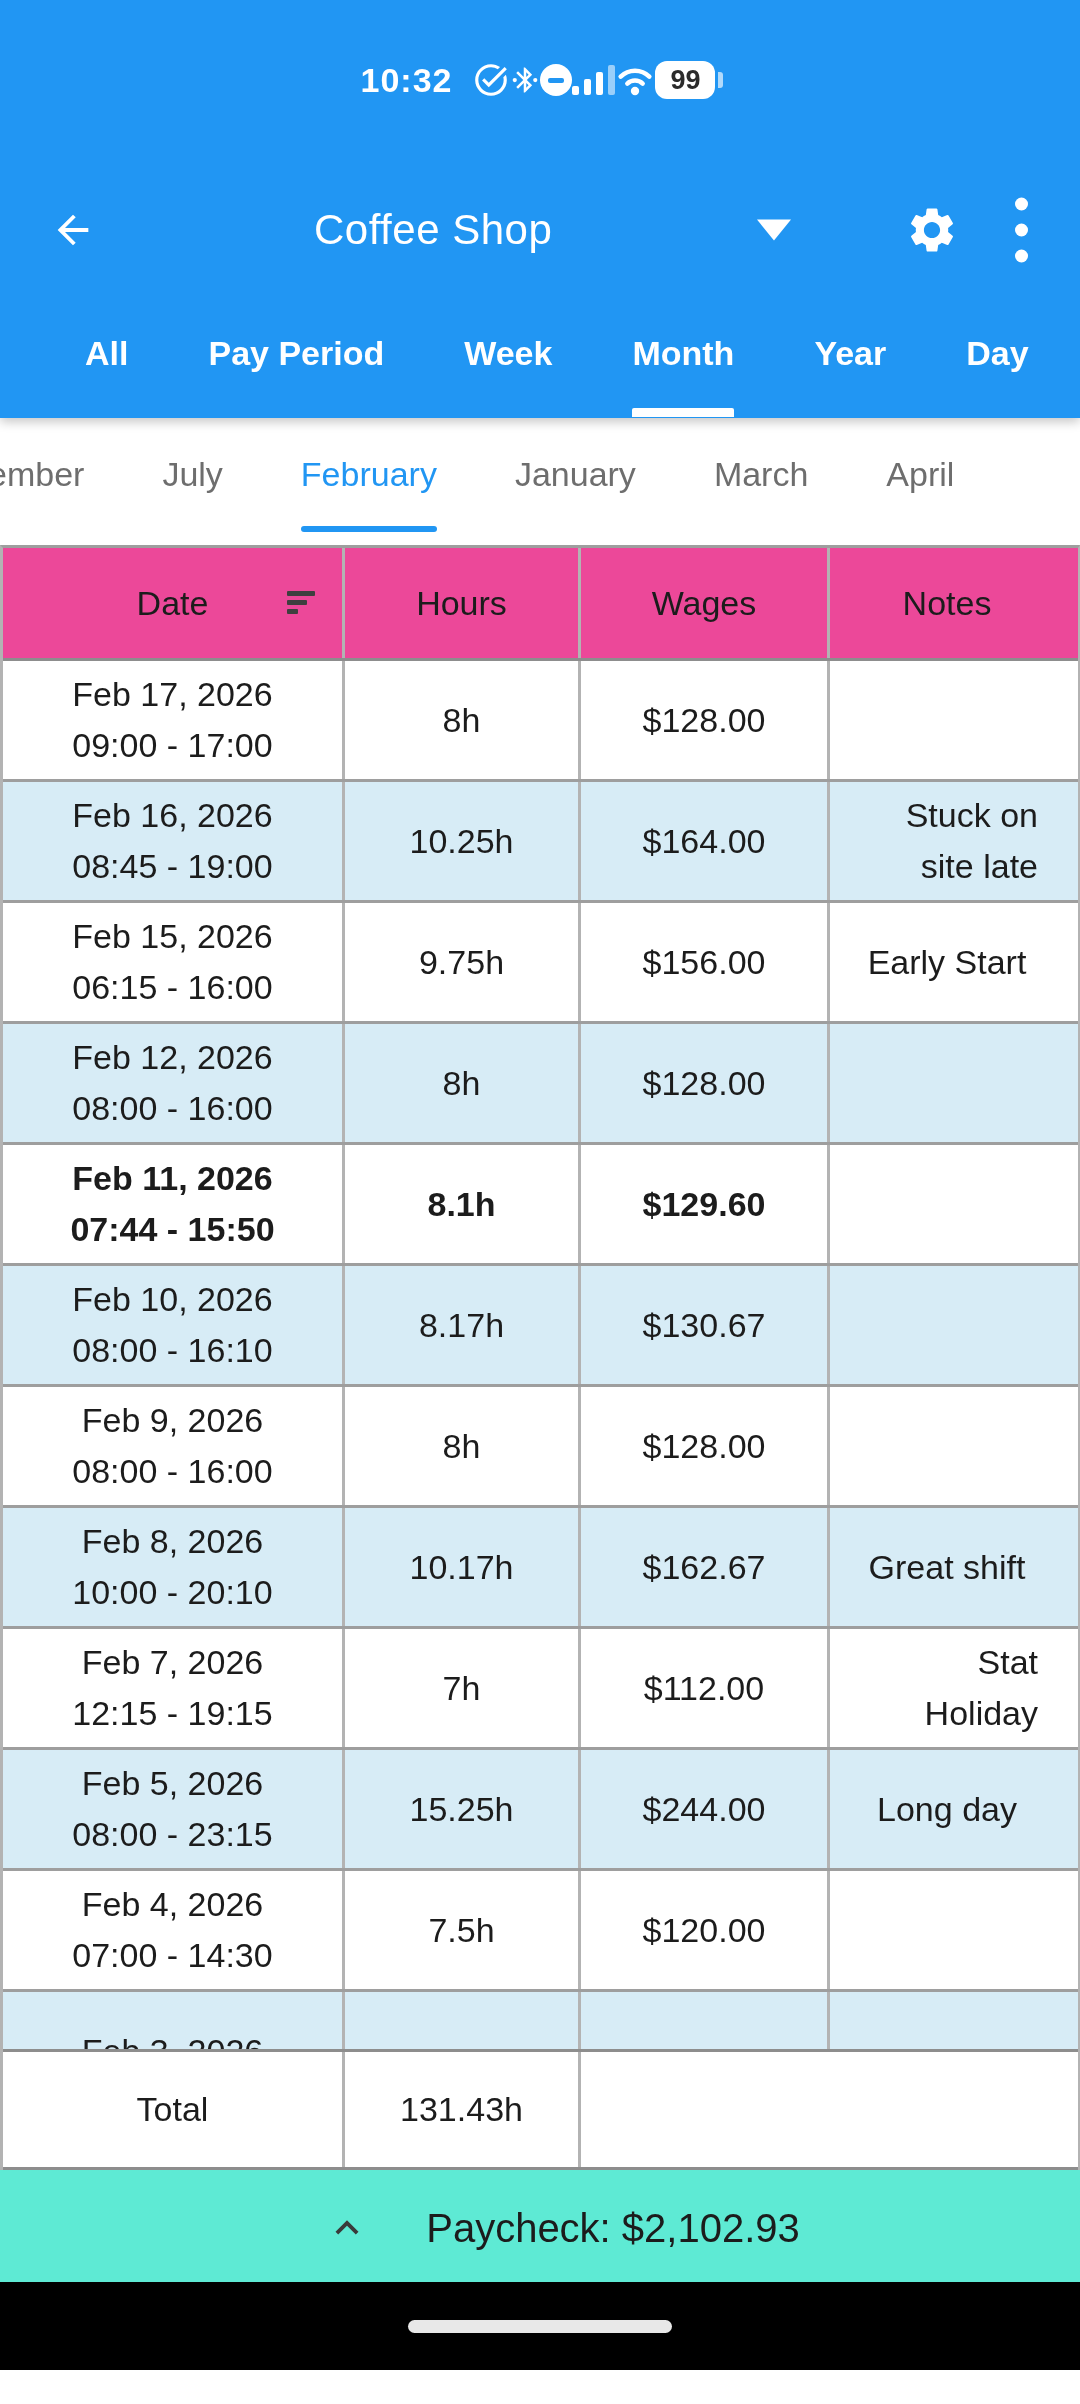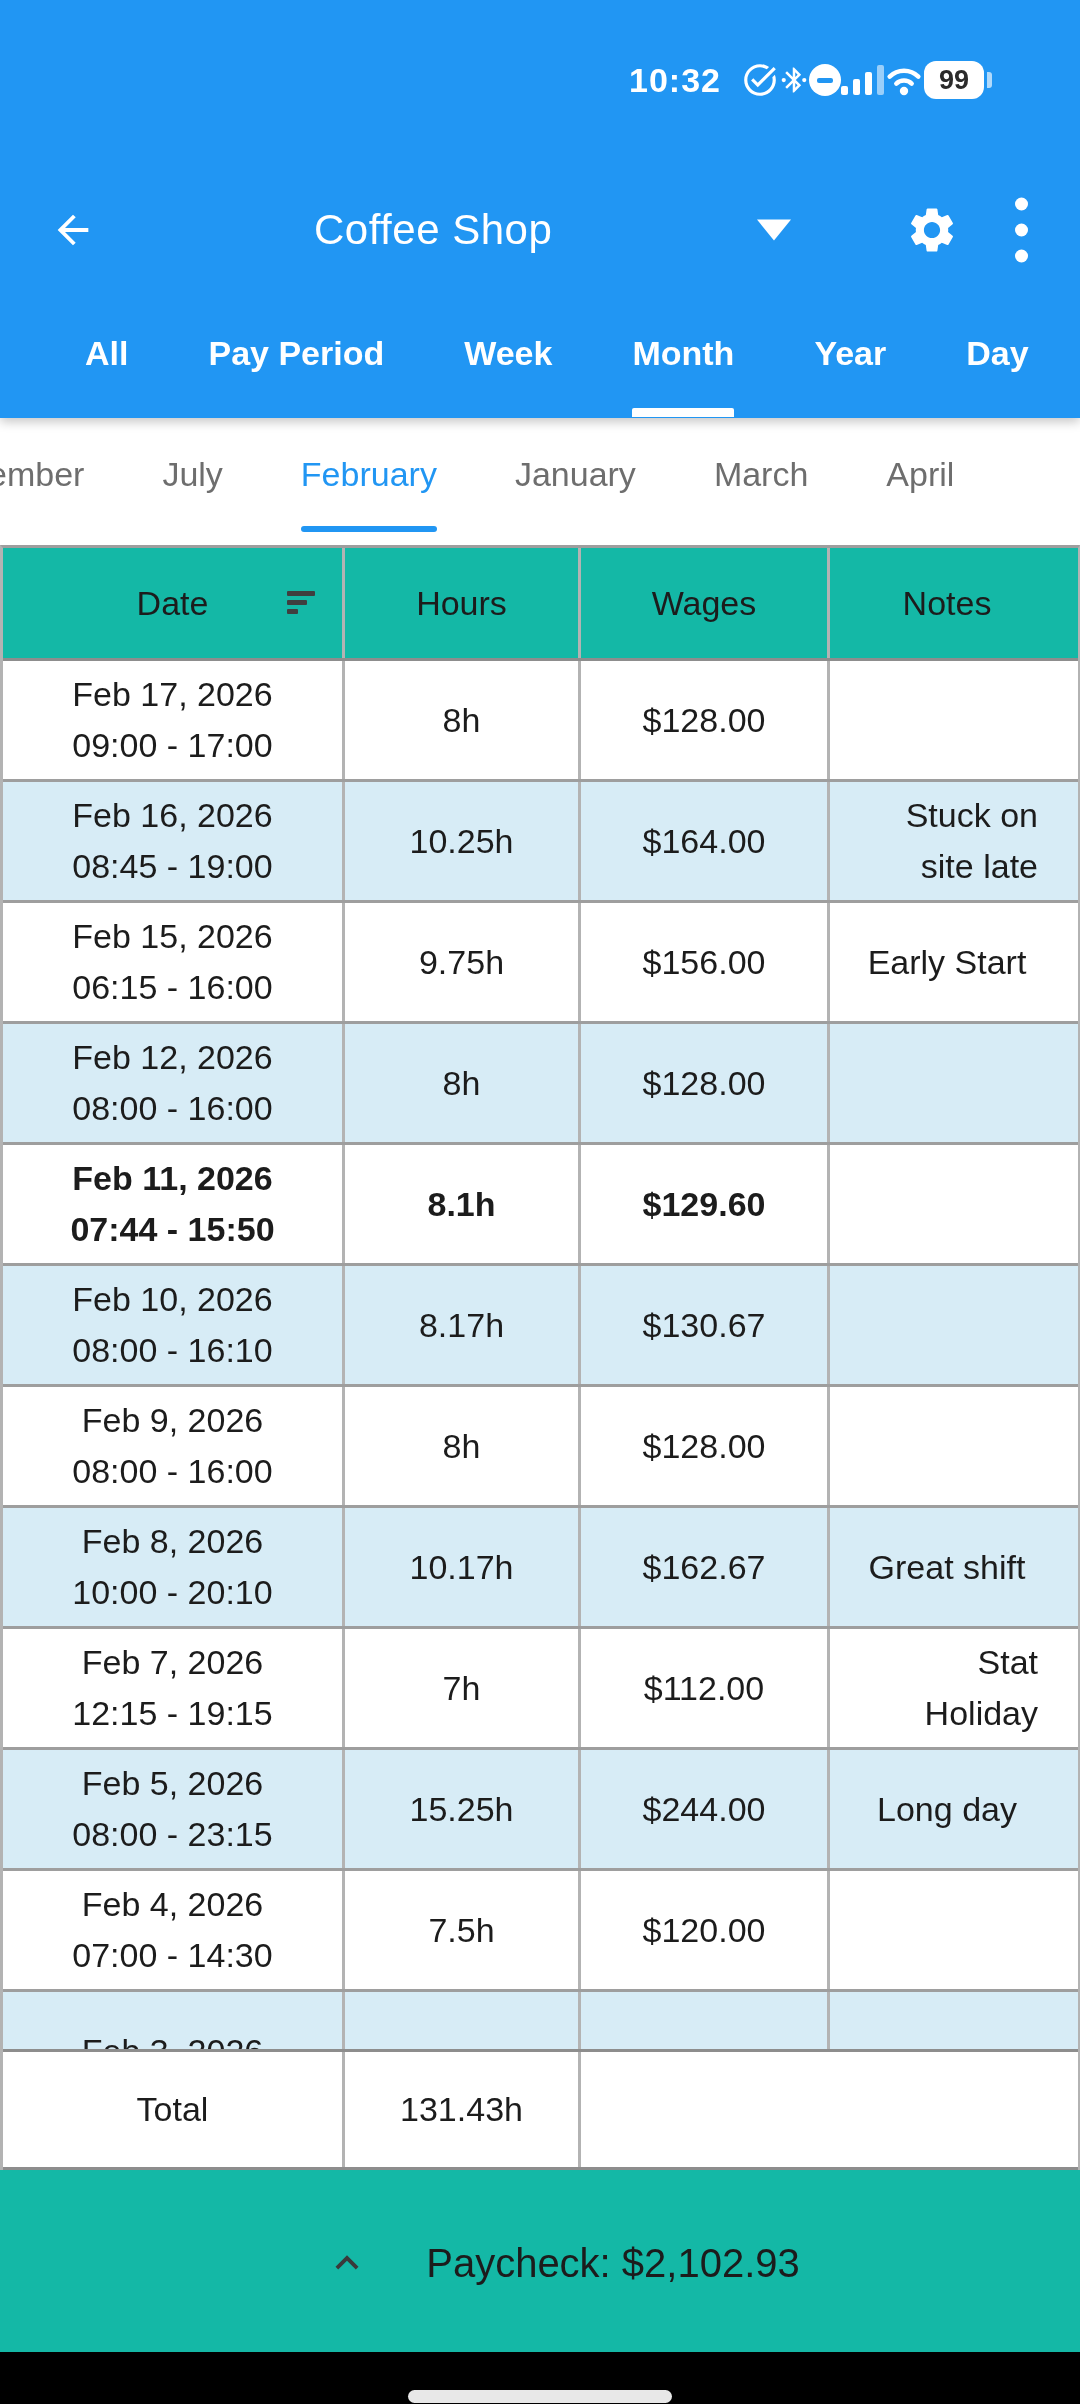--- a/index.html
+++ b/index.html
@@ -7,21 +7,21 @@
   .screen {
     position:relative; width:1080px; height:2404px; overflow:hidden;
     font-family:"Liberation Sans", sans-serif; background:#fff;
   }
 
   
   .blue-block { background:#2196F3; position:relative; z-index:5;
     box-shadow:0 4px 10px rgba(0,0,0,.22); }
 
   .status-bar { height:110px; display:flex; align-items:center;
-    padding:50px 88px 0 92px; justify-content:flex-end; }
+    padding:50px 88px 0 92px; justify-content:center; }
   .sb-left { display:flex; align-items:center; gap:20px; }
   .sb-right { display:flex; align-items:center; }
   .sb-time { color:#fff; font-size:34px; font-weight:700; letter-spacing:1px; }
   .sig-bars { display:flex; align-items:flex-end; gap:5px; height:30px; }
   .sig-bars i { display:block; width:7px; background:#fff; border-radius:2px; }
   .sig-b1{height:9px;} .sig-b2{height:16px;} .sig-b3{height:23px;}
   .sig-b4{height:30px; opacity:.55;}
   .dnd { width:32px; height:32px; border-radius:50%; background:#fff;
     display:flex; align-items:center; justify-content:center; }
   .dnd i { display:block; width:16px; height:5px; background:#2196F3; border-radius:2px; }
@@ -56,21 +56,21 @@
   .mtab { position:relative; height:127px; display:flex; align-items:center;
     padding-bottom:14px; color:#6e6e6e; font-size:34px; white-space:nowrap; }
   .mtab:first-child { margin-left:-12px; }
   .mtab.active { color:#2196F3; }
   .mtab .m-indicator { position:absolute; left:0; right:0; bottom:13px;
     height:6px; background:#2196F3; border-radius:3px; }
 
   
   .table { width:1080px; border-left:3px solid #b3b3b3; border-right:2px solid #b3b3b3;
     border-top:3px solid #9e9e9e; background:#fff; }
-  .thead { display:flex; height:113px; border-bottom:3px solid #8d8d8d; background:#14b8a6; }
+  .thead { display:flex; height:113px; border-bottom:3px solid #8d8d8d; background:#ec4899; }
   .hcell { display:flex; align-items:center; justify-content:center;
     font-size:34px; color:#1c1c1c; position:relative; }
   .col-a { width:342px; border-right:3px solid #b3b3b3; }
   .col-b { width:236px; border-right:3px solid #b3b3b3; }
   .col-c { width:249px; border-right:3px solid #b3b3b3; }
   .col-d { width:234px; }
   .sort-icon { position:absolute; left:284px; top:43px; width:28px; }
   .sort-icon i { display:block; height:5px; background:#3f3f3f; margin-bottom:4px; border-radius:1px; }
   .sort-l1{width:28px;} .sort-l2{width:20px;} .sort-l3{width:11px;}
 
@@ -80,22 +80,22 @@
   .trow.em { font-weight:700; }
   .cell { display:flex; align-items:center; justify-content:center;
     font-size:34px; color:#1c1c1c; font-weight:inherit; }
   .cell.col-a { flex-direction:column; line-height:51px; }
   .cell.col-d { text-align:right; line-height:51px; padding:0 26px; }
 
   .total-row { display:flex; height:121px; border-top:3px solid #8d8d8d;
     border-bottom:3px solid #8d8d8d; background:#fff; }
 
   
-  .paycheck { height:182px; display:flex; align-items:center; justify-content:center;
-    gap:56px; background:#14b8a6; padding-top:4px;padding-left:44px; }
+  .paycheck { height:112px; display:flex; align-items:center; justify-content:center;
+    gap:56px; background:#5eead4; padding-top:4px;padding-left:44px; }
   .paycheck-label { font-size:40px; color:#1c1c1c; }
 
   
   .nav-bar { height:88px; background:#000; display:flex; align-items:center; justify-content:center; }
   .nav-pill { width:264px; height:13px; border-radius:7px; background:#e8e8e8; }
 
   svg { display:block; }
 </style>
 </head>
 <body>

